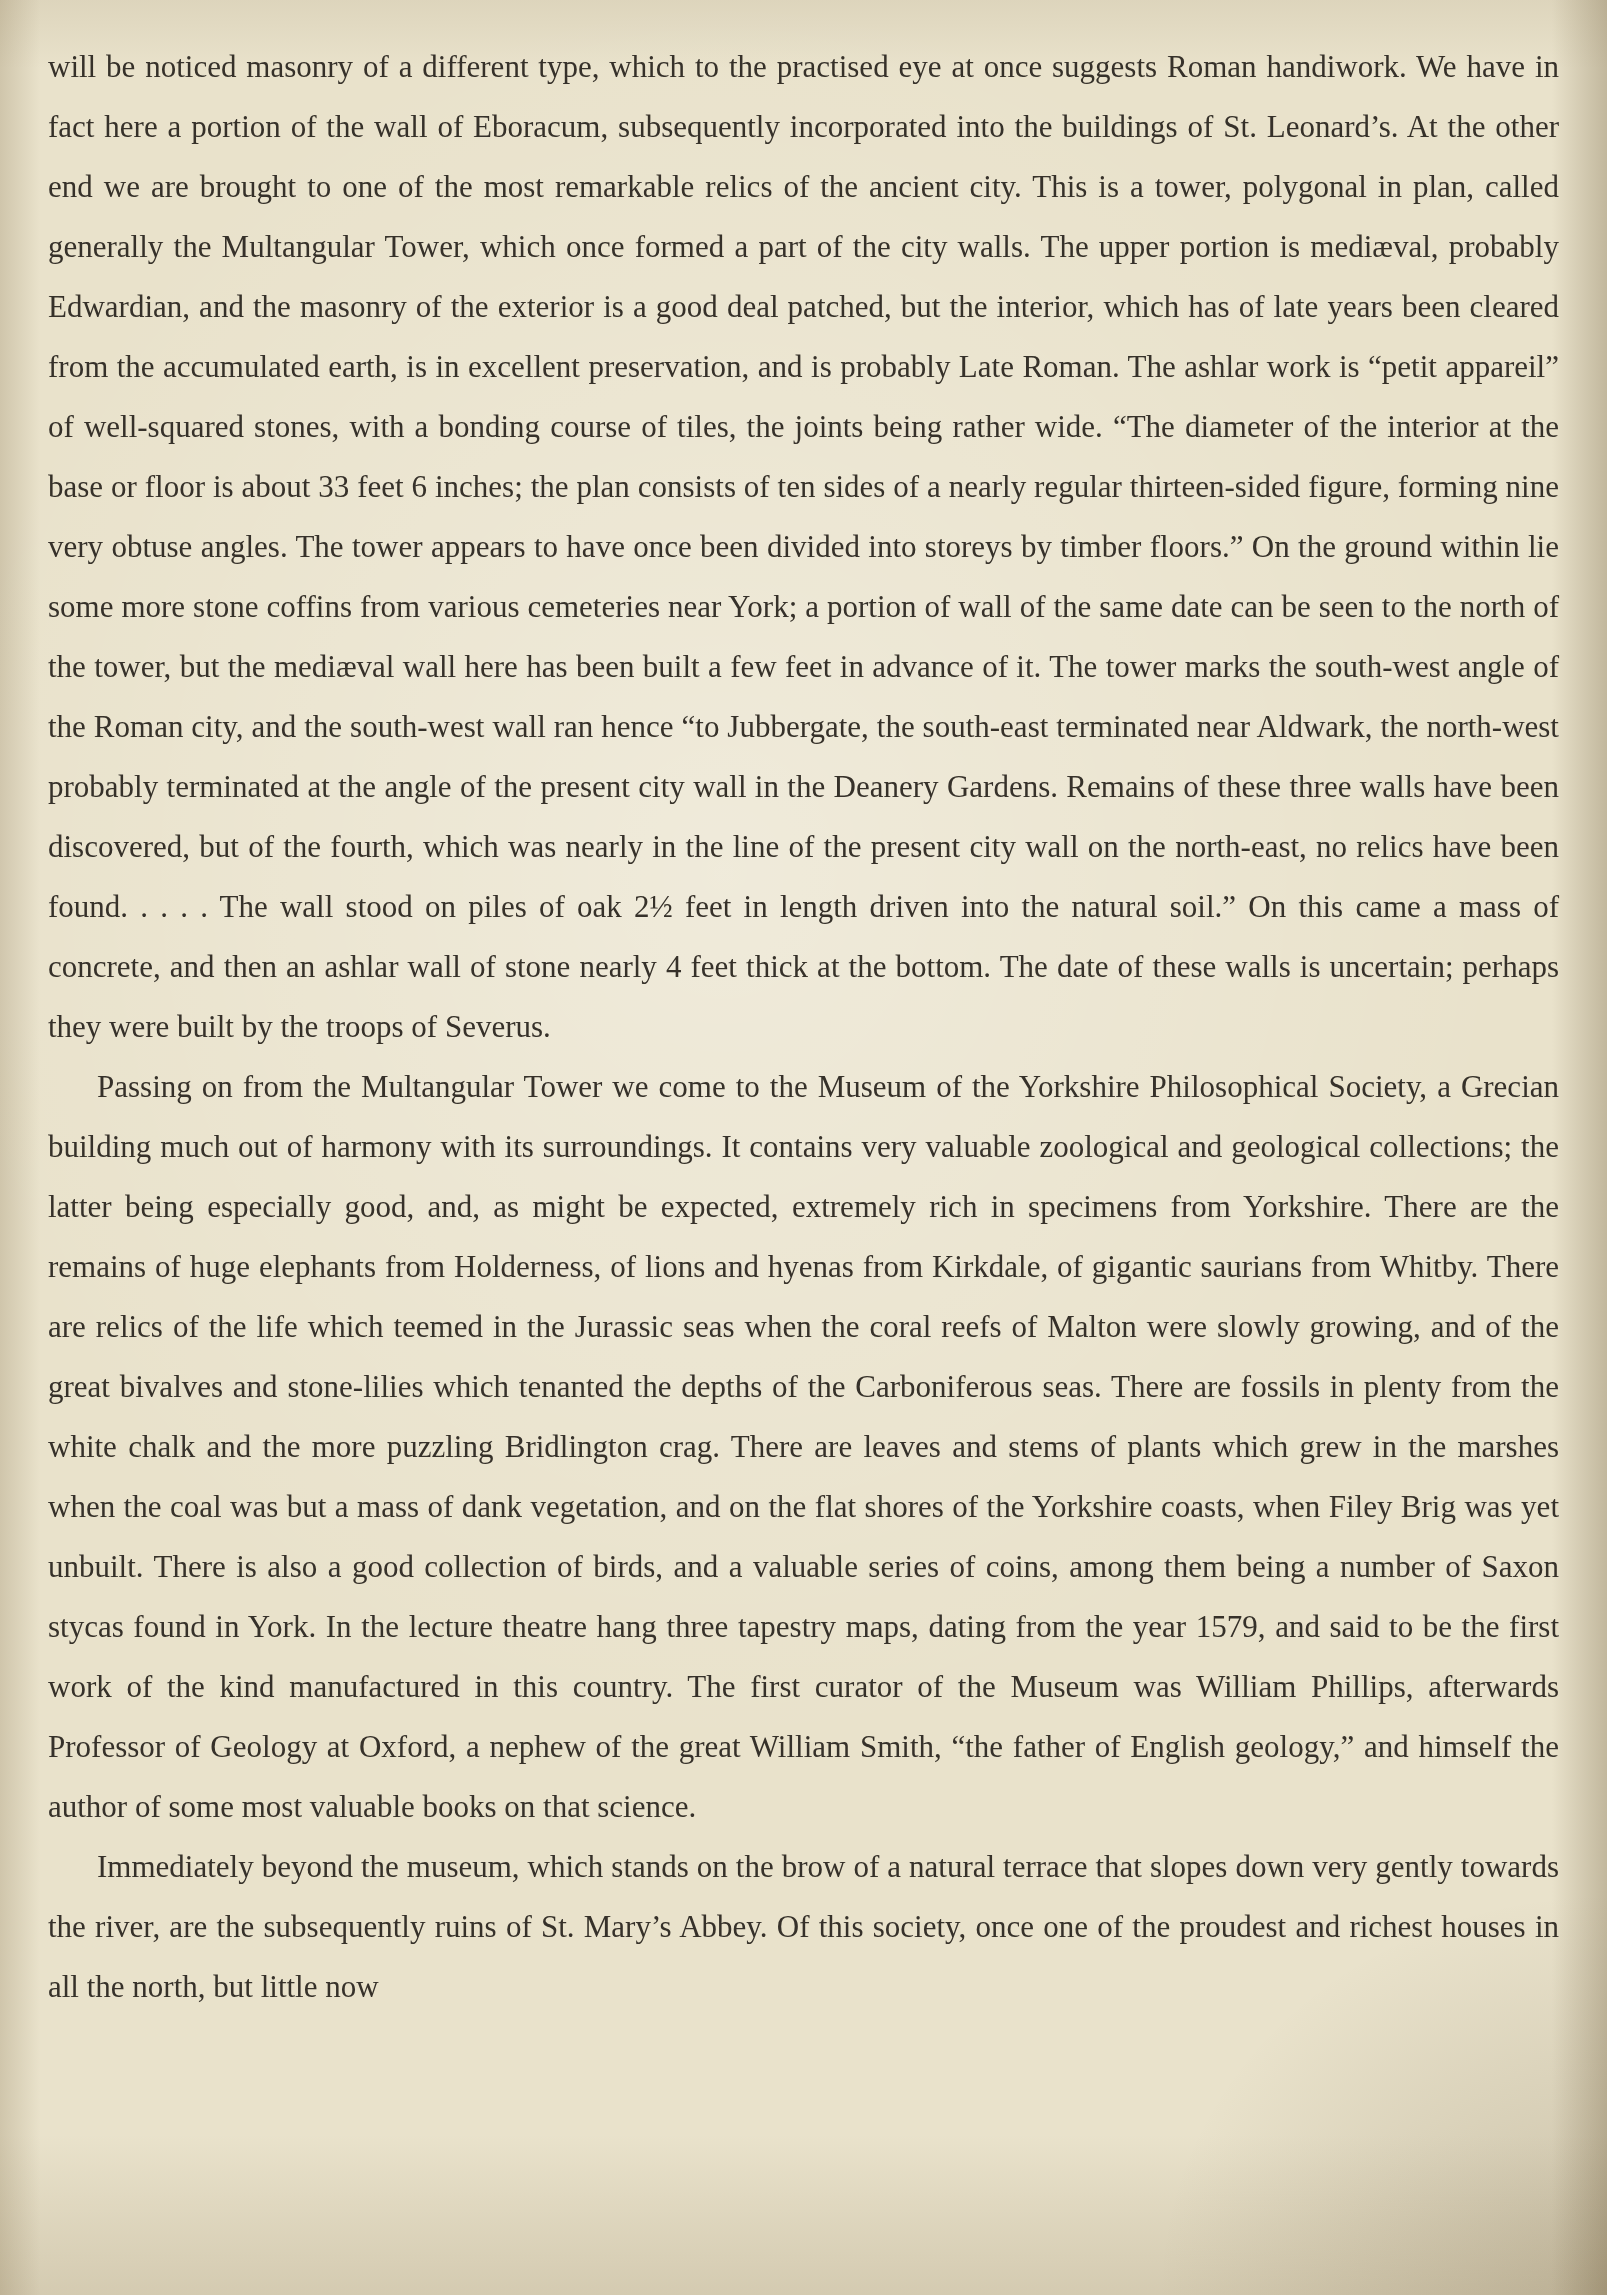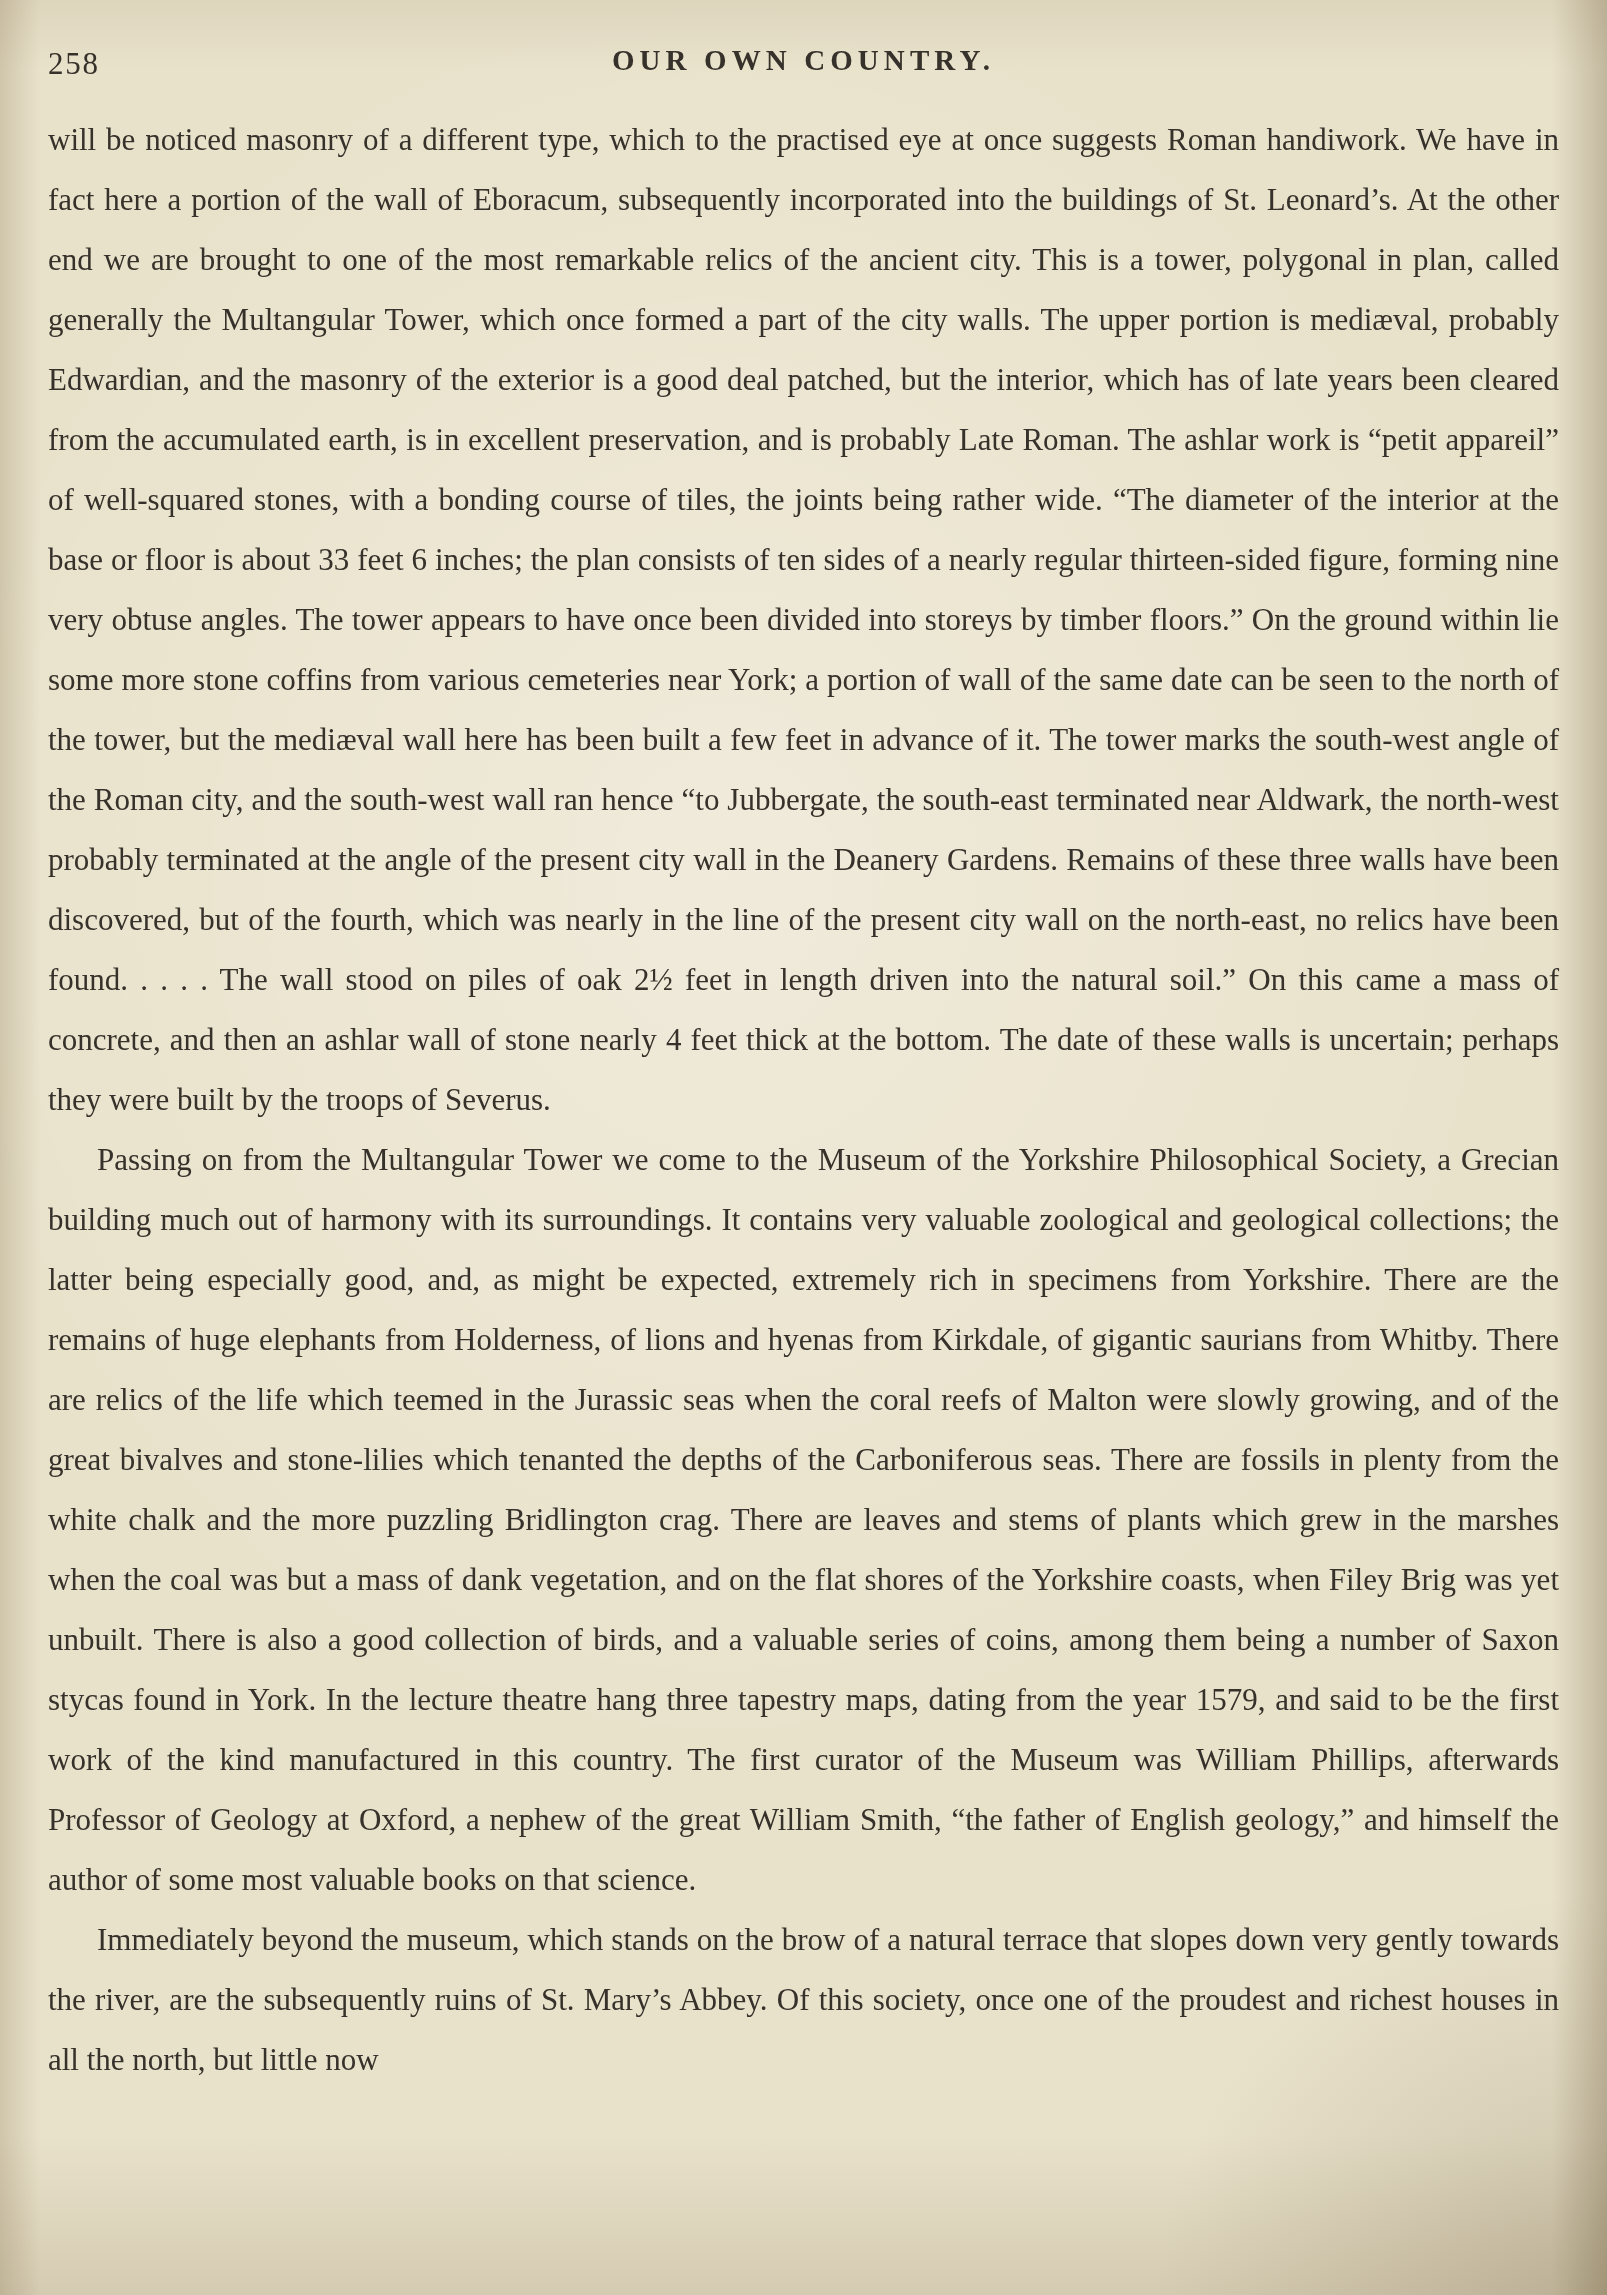--- a/index.html
+++ b/index.html
@@ -59,23 +59,19 @@
     margin: 0;
   }
   .para.indent {
     text-indent: 49px;
   }
 </style>
 </head>
 <body>
 
 <div class="page">
-  <div class="header">
-    <span class="page-number">258</span>
-    <span class="header-title">OUR OWN COUNTRY.</span>
-  </div>
   <div class="body-text">
     <p class="para no-indent">will be noticed masonry of a different type, which to the practised eye at once suggests Roman handiwork. We have in fact here a portion of the wall of Eboracum, subsequently incorporated into the buildings of St. Leonard’s. At the other end we are brought to one of the most remarkable relics of the ancient city. This is a tower, polygonal in plan, called generally the Multangular Tower, which once formed a part of the city walls. The upper portion is mediæval, probably Edwardian, and the masonry of the exterior is a good deal patched, but the interior, which has of late years been cleared from the accumulated earth, is in excellent preservation, and is probably Late Roman. The ashlar work is “petit appareil” of well-squared stones, with a bonding course of tiles, the joints being rather wide. “The diameter of the interior at the base or floor is about 33 feet 6 inches; the plan consists of ten sides of a nearly regular thirteen-sided figure, forming nine very obtuse angles. The tower appears to have once been divided into storeys by timber floors.” On the ground within lie some more stone coffins from various cemeteries near York; a portion of wall of the same date can be seen to the north of the tower, but the mediæval wall here has been built a few feet in advance of it. The tower marks the south-west angle of the Roman city, and the south-west wall ran hence “to Jubbergate, the south-east terminated near Aldwark, the north-west probably terminated at the angle of the present city wall in the Deanery Gardens. Remains of these three walls have been discovered, but of the fourth, which was nearly in the line of the present city wall on the north-east, no relics have been found. . . . . The wall stood on piles of oak 2½ feet in length driven into the natural soil.” On this came a mass of concrete, and then an ashlar wall of stone nearly 4 feet thick at the bottom. The date of these walls is uncertain; perhaps they were built by the troops of Severus.</p>
     <p class="para indent">Passing on from the Multangular Tower we come to the Museum of the Yorkshire Philosophical Society, a Grecian building much out of harmony with its surroundings. It contains very valuable zoological and geological collections; the latter being especially good, and, as might be expected, extremely rich in specimens from Yorkshire. There are the remains of huge elephants from Holderness, of lions and hyenas from Kirkdale, of gigantic saurians from Whitby. There are relics of the life which teemed in the Jurassic seas when the coral reefs of Malton were slowly growing, and of the great bivalves and stone-lilies which tenanted the depths of the Carboniferous seas. There are fossils in plenty from the white chalk and the more puzzling Bridlington crag. There are leaves and stems of plants which grew in the marshes when the coal was but a mass of dank vegetation, and on the flat shores of the Yorkshire coasts, when Filey Brig was yet unbuilt. There is also a good collection of birds, and a valuable series of coins, among them being a number of Saxon stycas found in York. In the lecture theatre hang three tapestry maps, dating from the year 1579, and said to be the first work of the kind manufactured in this country. The first curator of the Museum was William Phillips, afterwards Professor of Geology at Oxford, a nephew of the great William Smith, “the father of English geology,” and himself the author of some most valuable books on that science.</p>
     <p class="para indent">Immediately beyond the museum, which stands on the brow of a natural terrace that slopes down very gently towards the river, are the subsequently ruins of St. Mary’s Abbey. Of this society, once one of the proudest and richest houses in all the north, but little now</p>
   </div>
 </div>
 
 
 </body></html>

